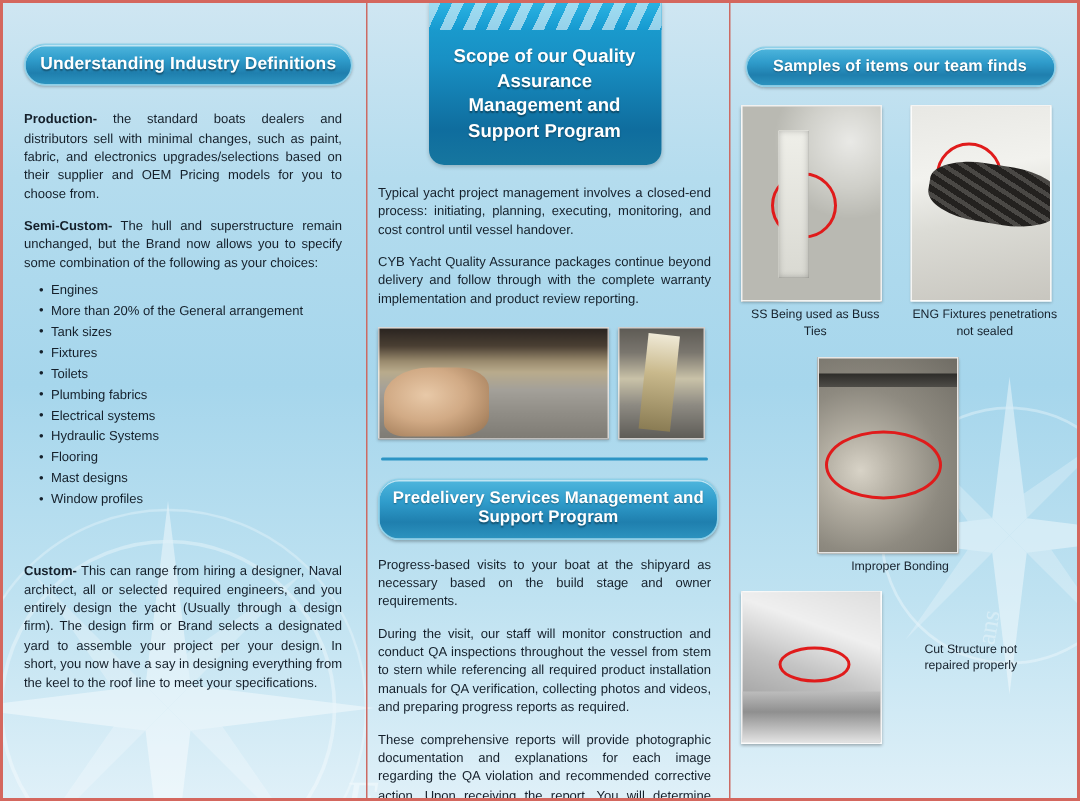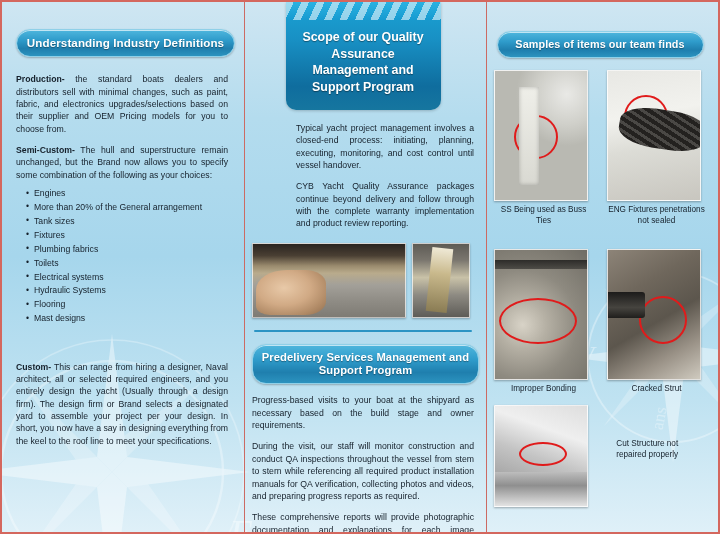--- a/index.html
+++ b/index.html
@@ -154,21 +154,21 @@
     margin-bottom: 2.6px;
     line-height: 1.3;
   }
   ul.choices li:before {
     content: "\2022";
     position: absolute;
     left: 0;
     top: -0.5px;
   }
 
-  .mid-text-block { margin-top: 12px; margin-left: 44px; }
+  .mid-text-block { margin-top: 12px; }
   .mid-text-block2 { margin-top: 10px; }
 
   
   .mid-photos {
     display: flex;
     gap: 6px;
     margin-top: 13px;
   }
   .photo {
     position: relative;
@@ -208,21 +208,21 @@
   }
   .rphoto-short { height: 100px; }
   .caption {
     margin-top: 4px;
     text-align: center;
     color: #16212c;
     font-size: 8.2px;
     line-height: 1.3;
     font-weight: normal;
   }
-  .rrow2 { margin-top: 22px; }
+  .rrow2 { margin-top: 11px; }
   .rrow3 { margin-top: 11px; align-items: flex-start; }
   .caption-side {
     text-align: left;
     margin-top: 34px;
     font-size: 8.2px;
     line-height: 1.3;
     color: #16212c;
     width: 92px;
   }
 
@@ -356,26 +356,27 @@
 
       <p class="body-text left-p1"><span class="lead">Production-</span><span> the standard boats dealers and distributors sell with minimal changes, such as paint, fabric, and electronics upgrades/selections based on their supplier and OEM Pricing models for you to choose from.</span></p>
 
       <p class="body-text left-p2"><span class="lead">Semi-Custom-</span><span> The hull and superstructure remain unchanged, but the Brand now allows you to specify some combination of the following as your choices:</span></p>
 
       <ul class="choices">
         <li>Engines</li>
         <li>More than 20% of  the General arrangement</li>
         <li>Tank sizes</li>
         <li>Fixtures</li>
+        <li>Toilets</li>
         <li>Plumbing fabrics</li>
-        <li>Toilets</li>
         <li>Electrical systems</li>
         <li>Hydraulic Systems</li>
         <li>Flooring</li>
         <li>Mast designs</li>
+        <li>Window profiles</li>
       </ul>
 
       <p class="body-text left-p3"><span class="lead">Custom-</span><span> This can range from hiring a designer, Naval architect, all or selected required engineers, and you entirely design the yacht (Usually through a design firm). The design firm or Brand selects a designated yard to assemble your project per your design. In short, you now have a say in designing everything from the keel to the roof line to meet your specifications.</span></p>
     </div>
 
     <div class="col col-mid">
 
       <div class="mid-header">
         <div class="stripes"></div>
         <span>Scope of our Quality Assurance Management and Support Program</span>
@@ -423,26 +424,20 @@
           </div>
         </div>
 
         <div class="rrow rrow2">
           <div class="rcell">
             <div class="rphoto ph-bond">
               <div class="circle" style="left:4px;top:48px;width:78px;height:46px;border-radius:50%;"></div>
             </div>
             <div class="caption">Improper Bonding</div>
           </div>
-          <div class="rcell">
-            <div class="rphoto ph-strut">
-              <div class="circle" style="left:31px;top:46px;width:48px;height:48px;"></div>
-            </div>
-            <div class="caption">Cracked Strut</div>
-          </div>
         </div>
 
         <div class="rrow rrow3">
           <div class="rcell">
             <div class="rphoto rphoto-short ph-cut">
               <div class="circle" style="left:24px;top:36px;width:48px;height:24px;border-radius:50%;"></div>
             </div>
           </div>
           <div class="caption-side">Cut Structure not repaired properly</div>
         </div>

